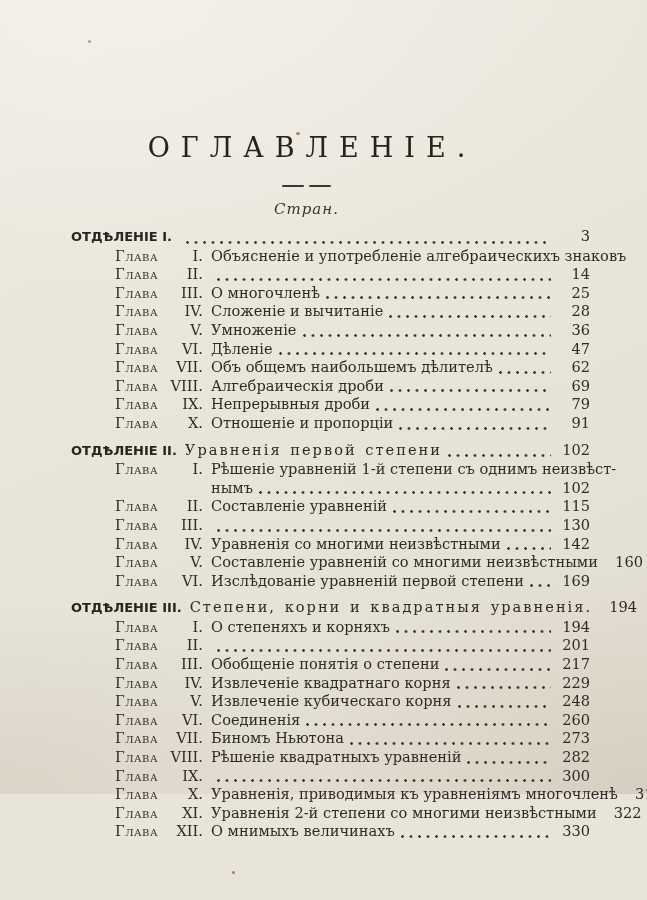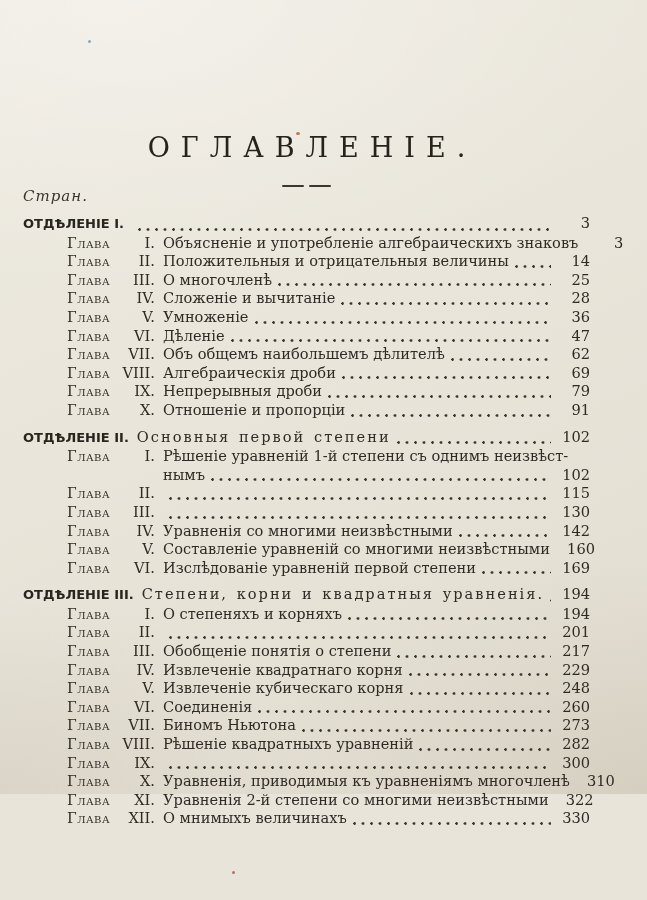--- a/index.html
+++ b/index.html
@@ -14,25 +14,25 @@
       linear-gradient(155deg,#edeae0 0%,#e9e5da 45%,#e2ddd0 100%);
   }
   .page{position:absolute;inset:0;box-sizing:border-box;padding:132px 57px 0 23px;}
   h1{
     margin:0;text-align:center;font-weight:normal;font-size:27px;line-height:31px;
     letter-spacing:11px;text-indent:11px;color:#26231d;
   }
   .rule{margin:22px auto 0;width:52px;display:flex;gap:5px;justify-content:center;}
   .rule .dash{width:22px;height:2px;background:#3c372d;border-radius:1px;}
   .col-header{
-    text-align:left;font-style:italic;font-size:15px;line-height:19px;
+    margin-top:13px;text-align:center;font-style:italic;font-size:15px;line-height:19px;
     letter-spacing:1px;color:#3a352c;
   }
   #toc{margin-top:0px;}
-  .row{display:flex;align-items:baseline;font-size:14.6px;line-height:18.6px;white-space:nowrap;}
+  .row{display:flex;align-items:baseline;font-size:14.6px;line-height:18.6px;white-space:nowrap;margin-left:48px;}
   .row.section{margin-top:8px;}
   .slabel{
     flex:none;font-family:"DejaVu Sans",sans-serif;font-weight:bold;font-size:13px;
     letter-spacing:0px;margin-right:8px;color:#28251f;
   }
   .stitle{letter-spacing:2px;word-spacing:2px;}
   .glava{flex:none;width:46px;margin-left:44px;font-variant:small-caps;letter-spacing:.5px;}
   .num{flex:none;width:42px;text-align:right;margin-right:8px;}
   .indent{flex:none;width:140px;}
   .ctitle{flex:none;text-align:center;}
@@ -73,21 +73,20 @@
     <span class="glava">Глава</span>
     <span class="num">I.</span>
     <span class="ctitle">Объясненіе и употребленіе алгебраическихъ знаковъ</span>
     <span class="dots"></span>
     <span class="page-num">3</span>
   </div>
 
   <div class="row chapter">
     <span class="glava">Глава</span>
     <span class="num">II.</span>
-    <span class="ctitle">Положительныя и отрицательныя величины</span>
     <span class="dots"></span>
     <span class="page-num">14</span>
   </div>
 
   <div class="row chapter">
     <span class="glava">Глава</span>
     <span class="num">III.</span>
     <span class="ctitle">О многочленѣ</span>
     <span class="dots"></span>
     <span class="page-num">25</span>
@@ -144,21 +143,21 @@
   <div class="row chapter">
     <span class="glava">Глава</span>
     <span class="num">X.</span>
     <span class="ctitle">Отношеніе и пропорціи</span>
     <span class="dots"></span>
     <span class="page-num">91</span>
   </div>
 
   <div class="row section">
     <span class="slabel">ОТДѢЛЕНІЕ II.</span>
-    <span class="stitle">Основныя первой степени</span>
+    <span class="stitle">Уравненія первой степени</span>
     <span class="dots"></span>
     <span class="page-num">102</span>
   </div>
 
   <div class="row chapter">
     <span class="glava">Глава</span>
     <span class="num">I.</span>
     <span class="ctitle">Рѣшеніе уравненій 1-й степени съ однимъ неизвѣст-</span>
 
   </div>
@@ -166,20 +165,21 @@
   <div class="row cont">
     <span class="indent"></span>
     <span class="ctitle">нымъ</span>
     <span class="dots"></span>
     <span class="page-num">102</span>
   </div>
 
   <div class="row chapter">
     <span class="glava">Глава</span>
     <span class="num">II.</span>
+    <span class="ctitle">Составленіе уравненій</span>
     <span class="dots"></span>
     <span class="page-num">115</span>
   </div>
 
   <div class="row chapter">
     <span class="glava">Глава</span>
     <span class="num">III.</span>
     <span class="dots"></span>
     <span class="page-num">130</span>
   </div>

